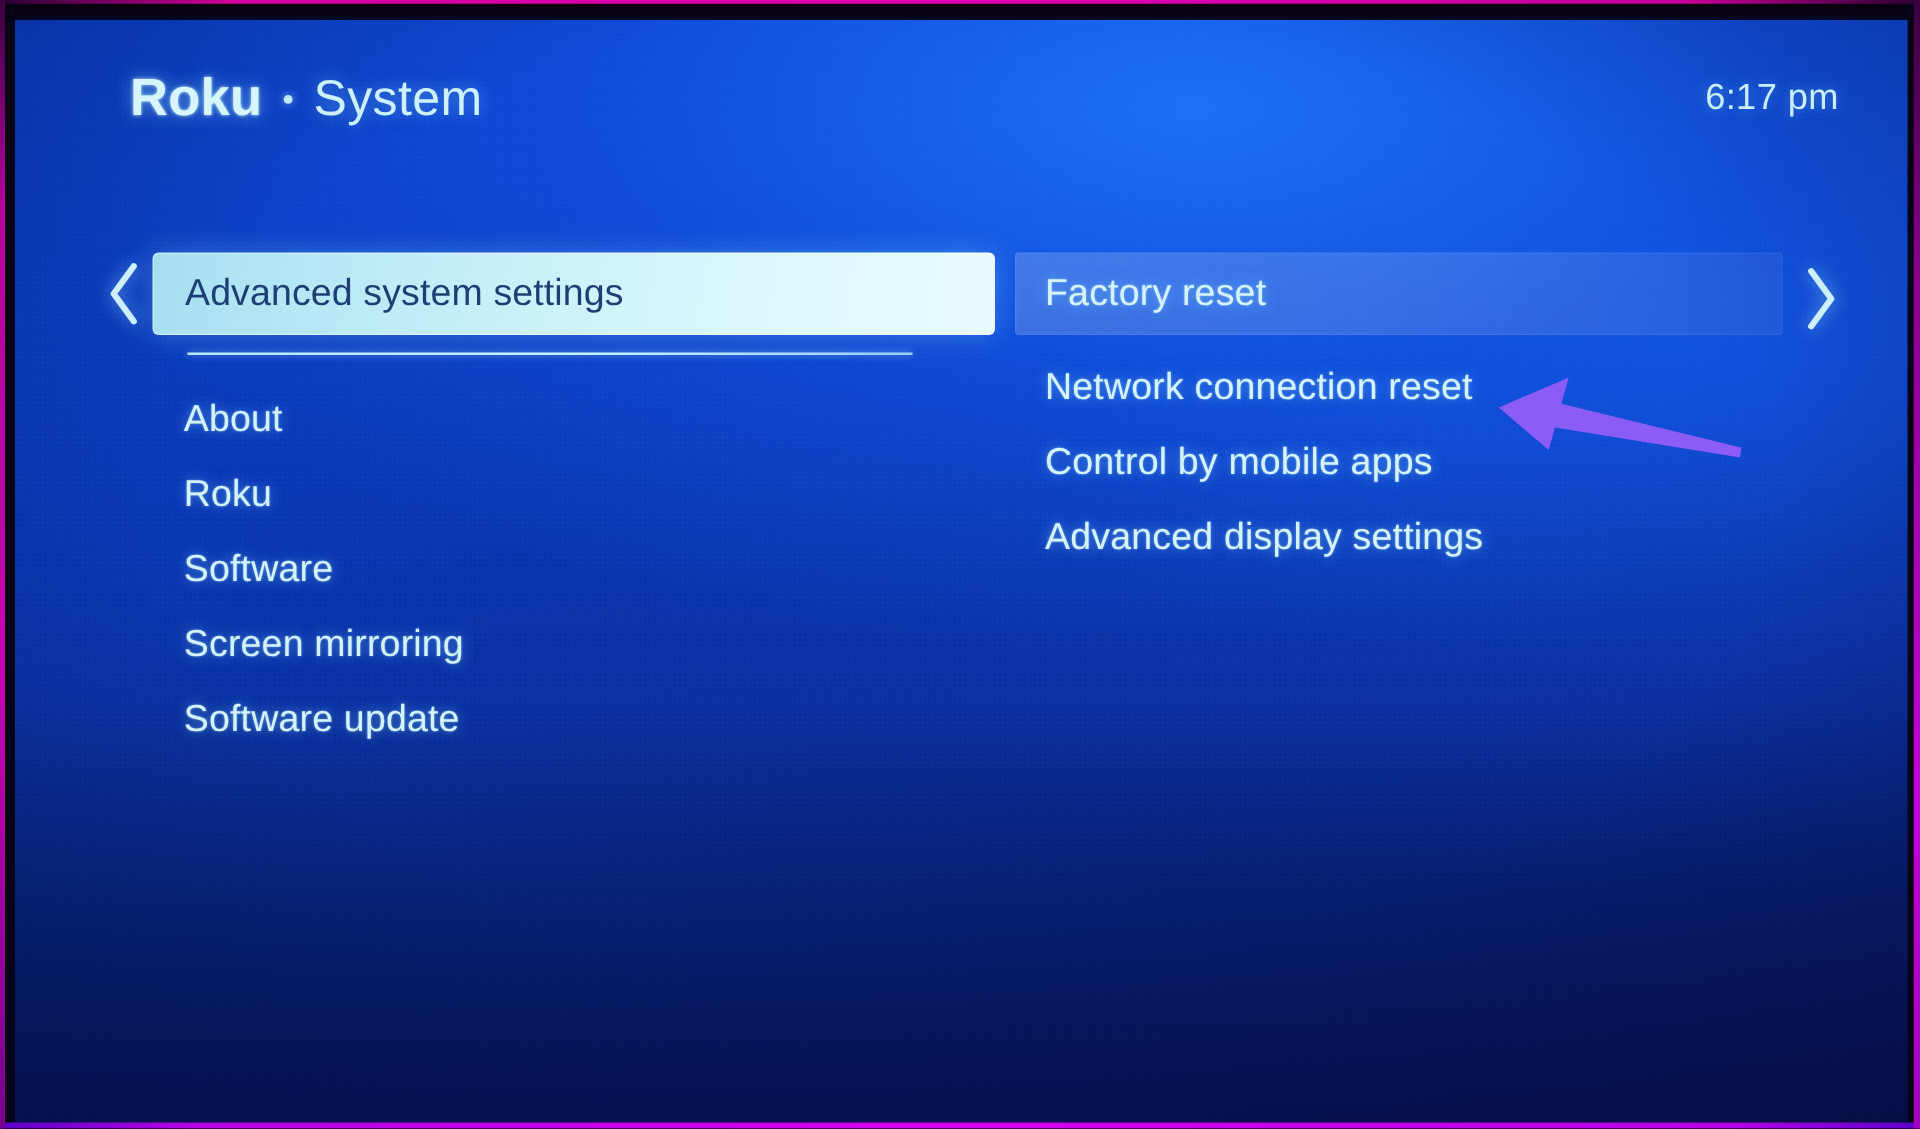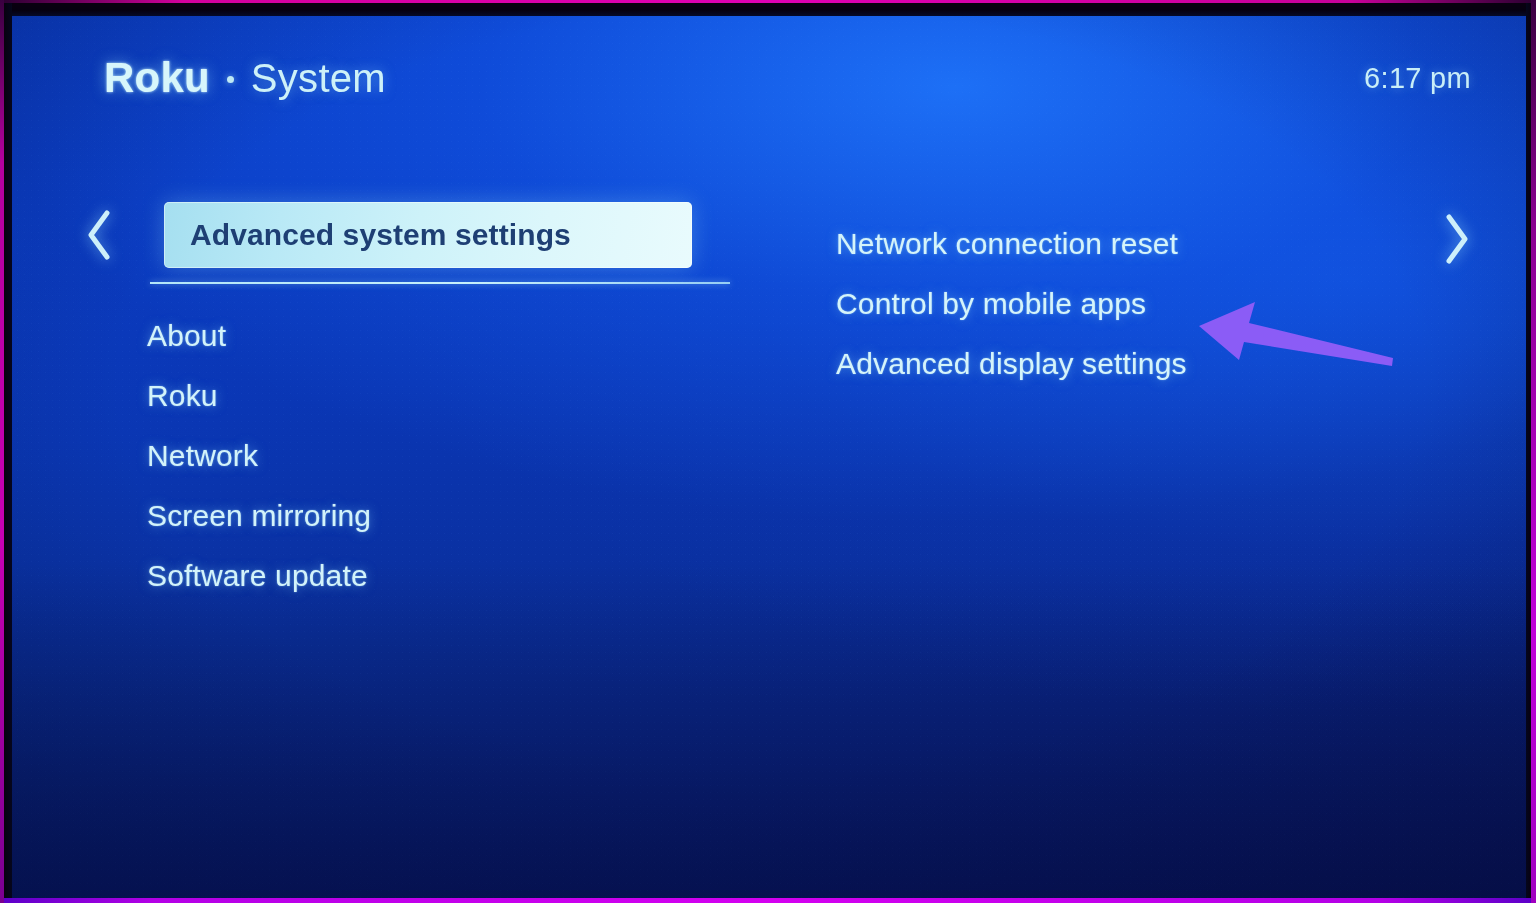--- a/index.html
+++ b/index.html
@@ -160,30 +160,29 @@
 
   
   #left-column {
     position: absolute;
     left: 78px;
     top: 0;
     width: 700px;
   }
   #selected-pill {
     position: relative;
-    margin-left: 74px;
-    width: 528px;
+    margin-left: 32px;
+    width: 674px;
     height: 66px;
     border-radius: 5px;
     background: linear-gradient(100deg,
         #a5dff0 0%, #b9e9f6 22%, #cdf2f9 48%, #dcf7fb 72%, #e9fbfd 100%);
     box-shadow: 0 0 22px rgba(150,225,250,0.30), inset 0 0 0 1px rgba(255,255,255,0.45);
     display: flex;
     align-items: center;
-    font-weight: bold;
   }
   #selected-pill-label {
     padding-left: 26px;
     font-size: 30px;
     color: #1e3f74;
     letter-spacing: 0.1px;
   }
   #left-divider {
     margin-left: 60px;
     margin-top: 14px;
@@ -313,33 +312,36 @@
         <div id="left-divider"></div>
 
         <div id="left-menu">
           <div class="menu-row">
             <span>About</span>
           </div>
           <div class="menu-row">
             <span>Roku</span>
           </div>
           <div class="menu-row">
-            <span>Network</span>
+            <span>Software</span>
           </div>
           <div class="menu-row">
             <span>Screen mirroring</span>
           </div>
           <div class="menu-row">
             <span>Software update</span>
           </div>
         </div>
       </div>
 
       <div id="right-column">
 
+        <div id="right-highlight-row">
+          <span class="right-row" style="height:auto;padding-left:24px;">Factory reset</span>
+        </div>
 
         <div id="right-list">
           <div class="right-row">
             <span>Network connection reset</span>
           </div>
           <div class="right-row">
             <span>Control by mobile apps</span>
           </div>
           <div class="right-row">
             <span>Advanced display settings</span>

